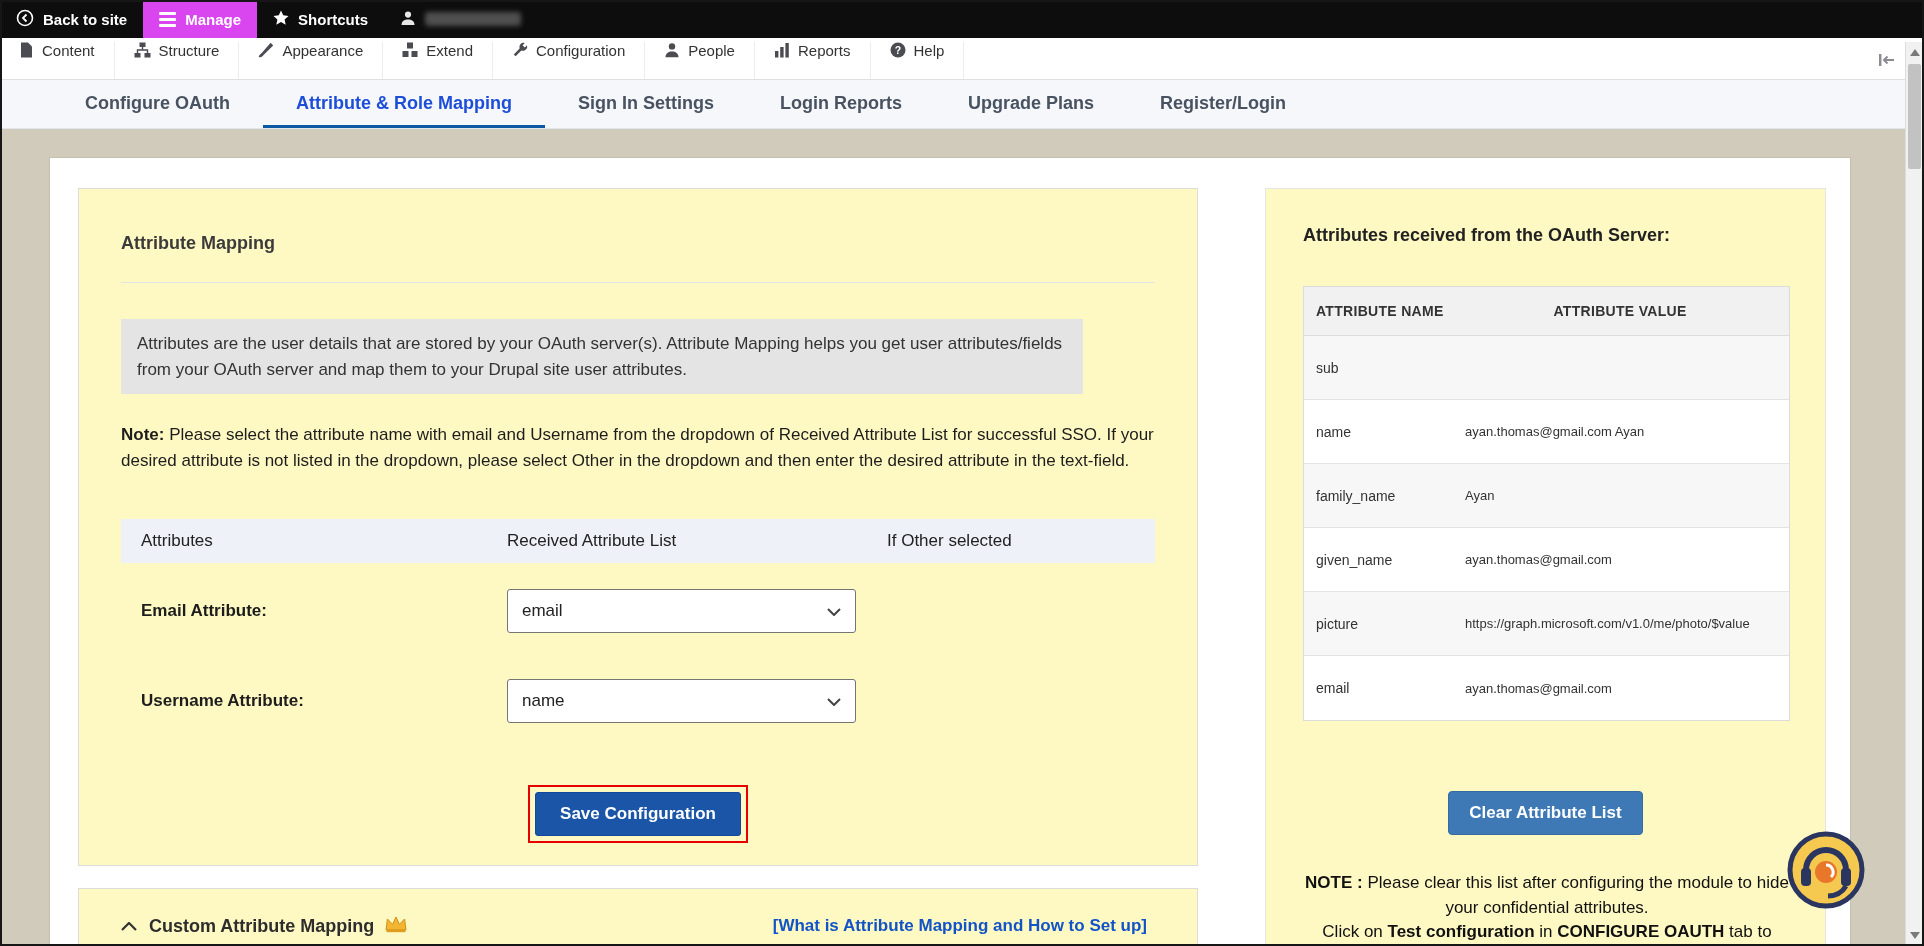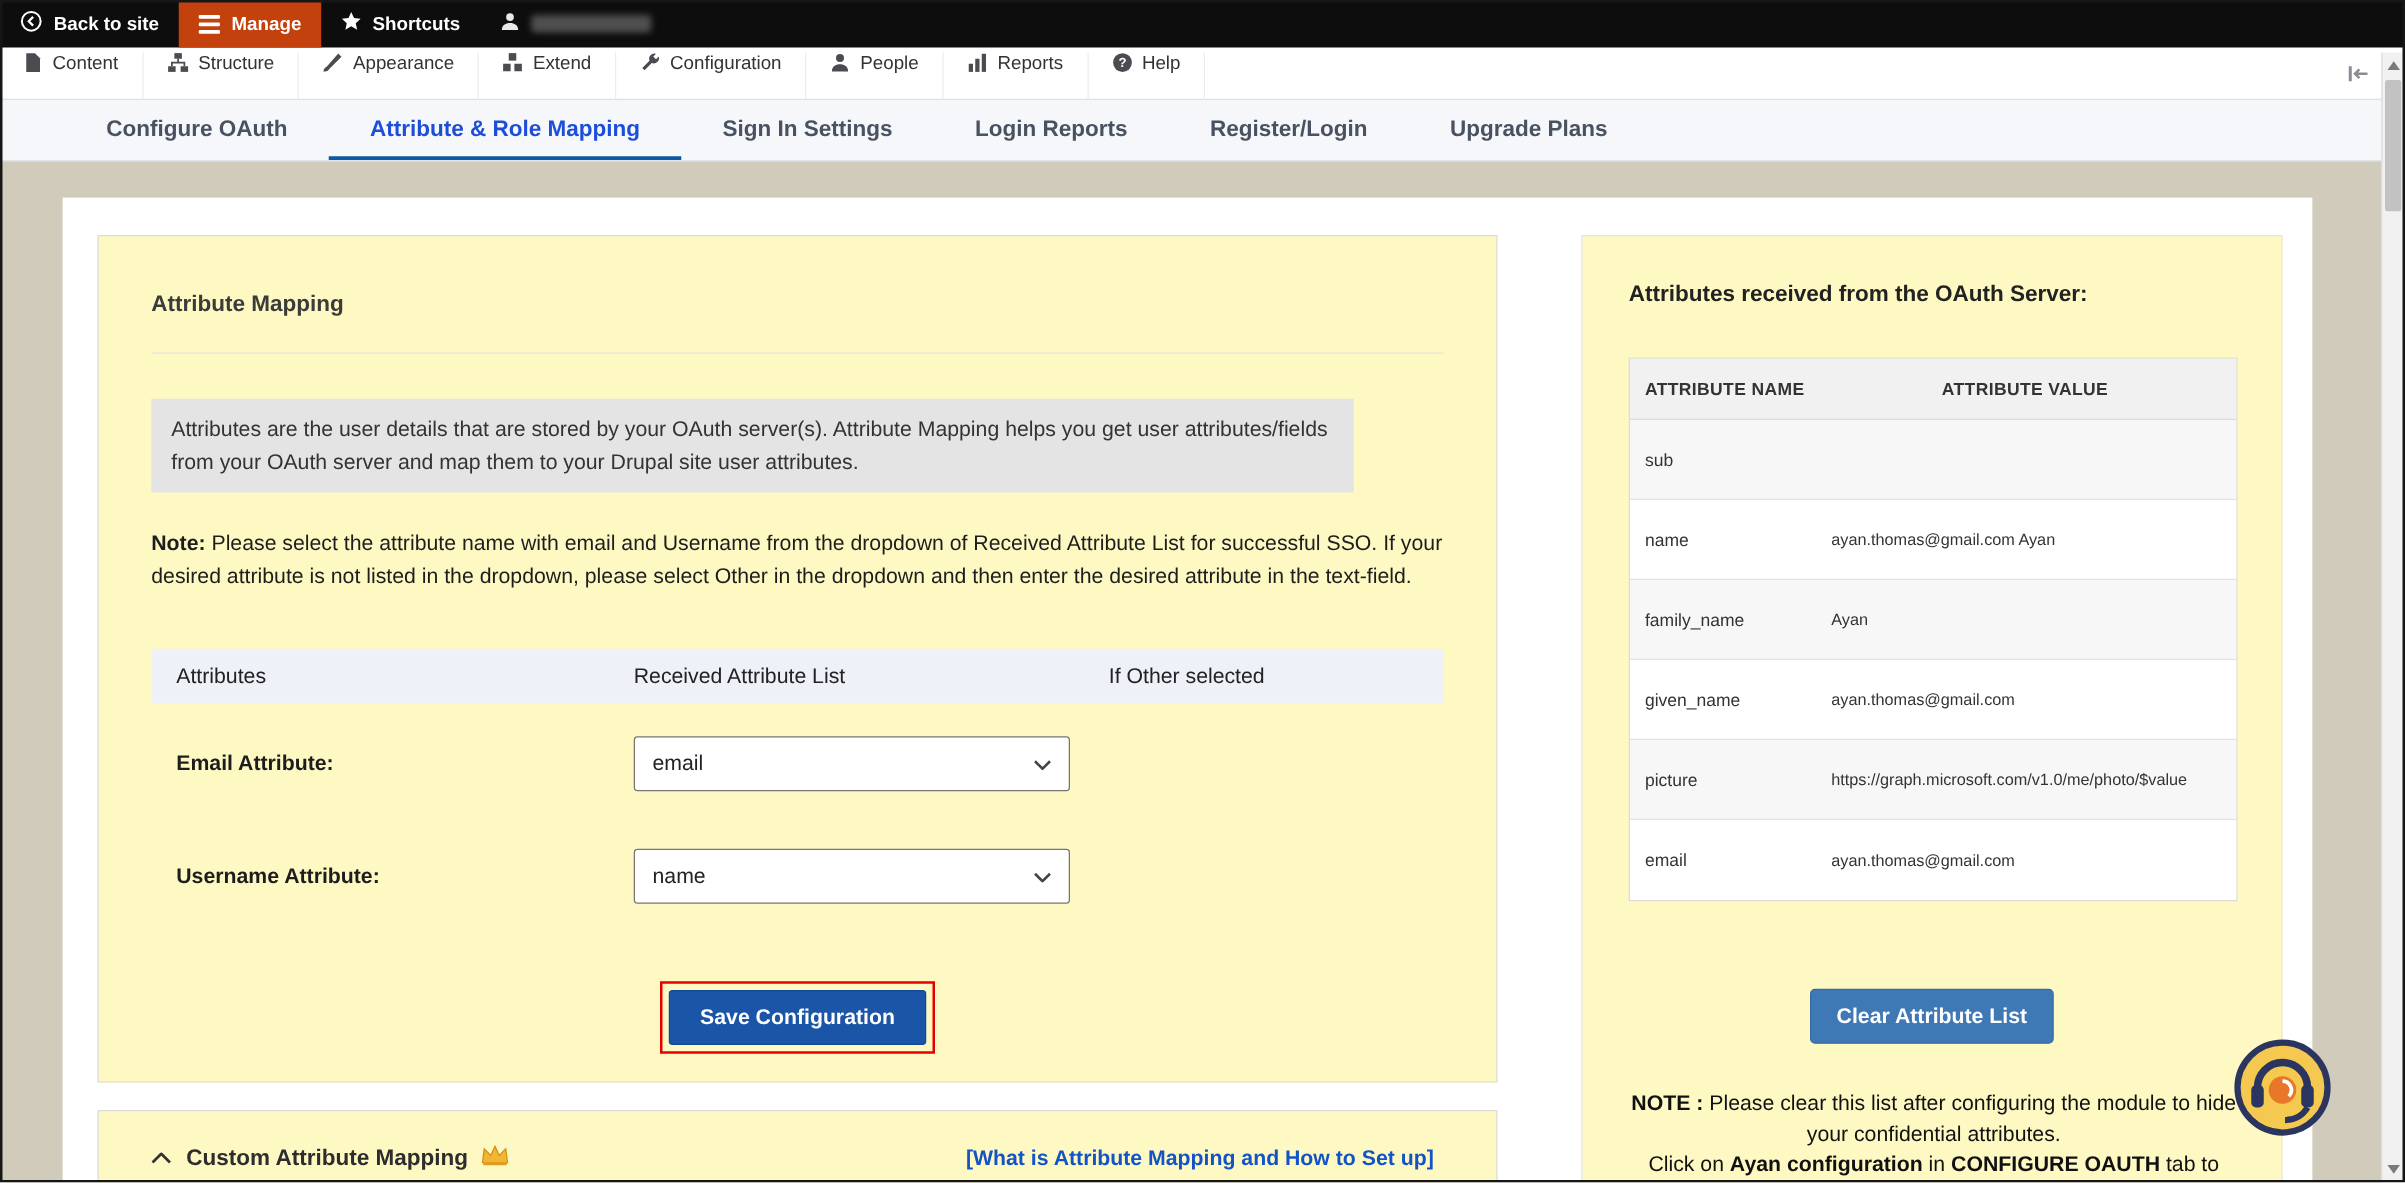--- a/index.html
+++ b/index.html
@@ -5,21 +5,21 @@
   * { box-sizing: border-box; margin: 0; padding: 0; }
   html, body { width: 1924px; height: 946px; overflow: hidden; }
   body { font-family: "Liberation Sans", sans-serif; background: #fff; position: relative; }
 
   .frame { position: absolute; inset: 0; border: 2px solid #161616; z-index: 999; pointer-events: none; }
 
   
   .toolbar-top { position: absolute; left: 0; top: 0; width: 1924px; height: 38px;
     background: #0d0d0d; display: flex; align-items: stretch; color: #fff; font-size: 15px; font-weight: bold; }
   .tb-item { display: flex; align-items: center; gap: 9px; padding: 0 16px; cursor: pointer; }
-  .tb-item.active { background: #c2410c; }
+  .tb-item.active { background: #d946ef; }
   .hamburger { display: inline-block; width: 17px; }
   .hamburger span { display: block; height: 3px; background: #fff; margin: 3px 0; border-radius: 1px; }
   .blur-bar { background: #4f4f4f; border-radius: 3px; filter: blur(2.5px); }
   .user-blur { width: 96px; height: 14px; }
 
   
   .toolbar-menu { position: absolute; left: 0; top: 42px; width: 1905px; height: 38px;
     background: #fff; border-bottom: 1px solid #e0e0e0; display: flex; align-items: stretch; font-size: 15px; color: #333; }
   .menu-item { display: flex; align-items: flex-start; gap: 8px; padding: 0 19px; border-right: 1px solid #ededed; cursor: pointer; }
   .menu-item svg { flex: 0 0 auto; }
@@ -212,22 +212,22 @@
           <path d="M17 8H7M10.5 4.5 7 8l3.5 3.5" stroke="#8b8b93" stroke-width="2" fill="none"></path>
         </svg></span>
   </div>
 </div>
 
 <div class="tab-bar">
   <div class="tab">Configure OAuth</div>
   <div class="tab active">Attribute &amp; Role Mapping</div>
   <div class="tab">Sign In Settings</div>
   <div class="tab">Login Reports</div>
+  <div class="tab">Upgrade Plans</div>
   <div class="tab">Register/Login</div>
-  <div class="tab">Upgrade Plans</div>
 </div>
 
 <div class="main">
   <div class="panel">
 
     <div class="card card-attr">
       <div class="card-title">Attribute Mapping</div>
       <hr class="card-rule">
       <div class="desc-box">Attributes are the user details that are stored by your OAuth server(s). Attribute Mapping helps you get user attributes/fields from your OAuth server and map them to your Drupal site user attributes.</div>
       <p class="note-p"><b>Note:</b><span> Please select the attribute name with email and Username from the dropdown of Received Attribute List for successful SSO. If your desired attribute is not listed in the dropdown, please select Other in the dropdown and then enter the desired attribute in the text-field.</span></p>
@@ -314,21 +314,21 @@
           <div class="rt-value">ayan.thomas@gmail.com</div>
         </div>
       </div>
 
       <div class="clear-wrap">
         <button class="btn-clear">Clear Attribute List</button>
       </div>
 
       <div class="right-note">
         <div><b>NOTE :</b><span> Please clear this list after configuring the module to hide your confidential attributes.</span></div>
-        <div><span>Click on </span><b>Ayan configuration</b><span> in </span><b>CONFIGURE OAUTH</b><span> tab to populate</span></div>
+        <div><span>Click on </span><b>Test configuration</b><span> in </span><b>CONFIGURE OAUTH</b><span> tab to populate</span></div>
       </div>
     </div>
   </div>
 </div>
 
 <div class="support-widget">
   <span>
     <svg width="80" height="80" viewBox="0 0 80 80">
       <circle cx="40" cy="40" r="36" fill="#f5c84f" stroke="#2a3560" stroke-width="5"></circle>
       <circle cx="40" cy="42" r="11" fill="#e8772a"></circle>

